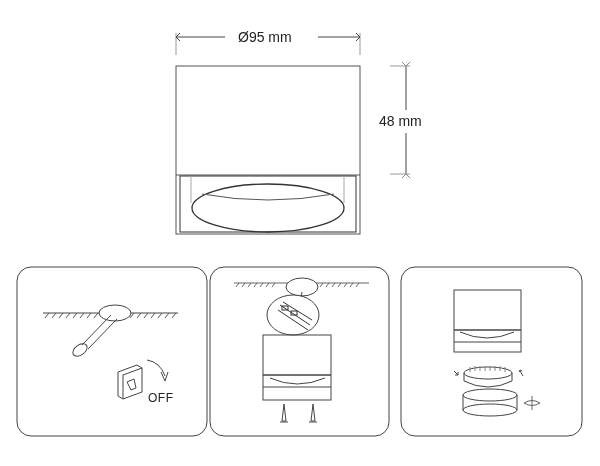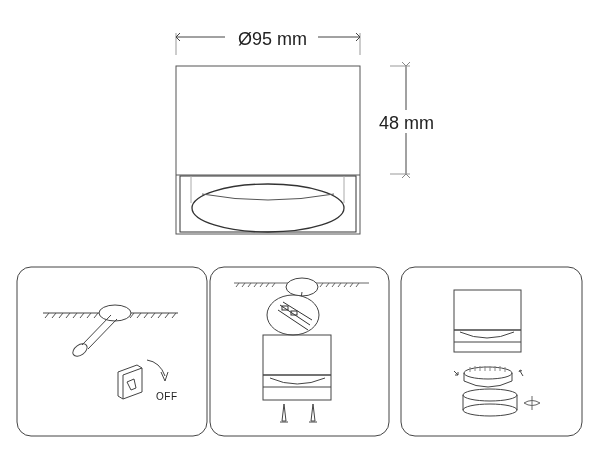--- a/index.html
+++ b/index.html
@@ -1,19 +1,19 @@
 <!DOCTYPE html>
 <html><head>
 <meta charset="utf-8">
 <style>
   html,body{margin:0;padding:0;background:#fff;}
   body{width:600px;height:466px;position:relative;overflow:hidden;font-family:"Liberation Sans",sans-serif;color:#222;}
   svg{position:absolute;left:0;top:0;}
-  .lbl{position:absolute;font-size:18px;color:#222;}
-  .off{position:absolute;font-size:10px;color:#222;letter-spacing:0.5px;margin-left:8px;}
+  .lbl{position:absolute;font-size:14px;color:#222;}
+  .off{position:absolute;font-size:12px;color:#222;letter-spacing:0.5px;}
 </style>
 </head>
 <body>
 
 <svg width="600" height="466" viewBox="0 0 600 466">
 
   <g stroke="#444" fill="none" stroke-width="1">
 
     <line x1="176" y1="37" x2="225" y2="37"></line>
     <line x1="318" y1="37" x2="360" y2="37"></line>

